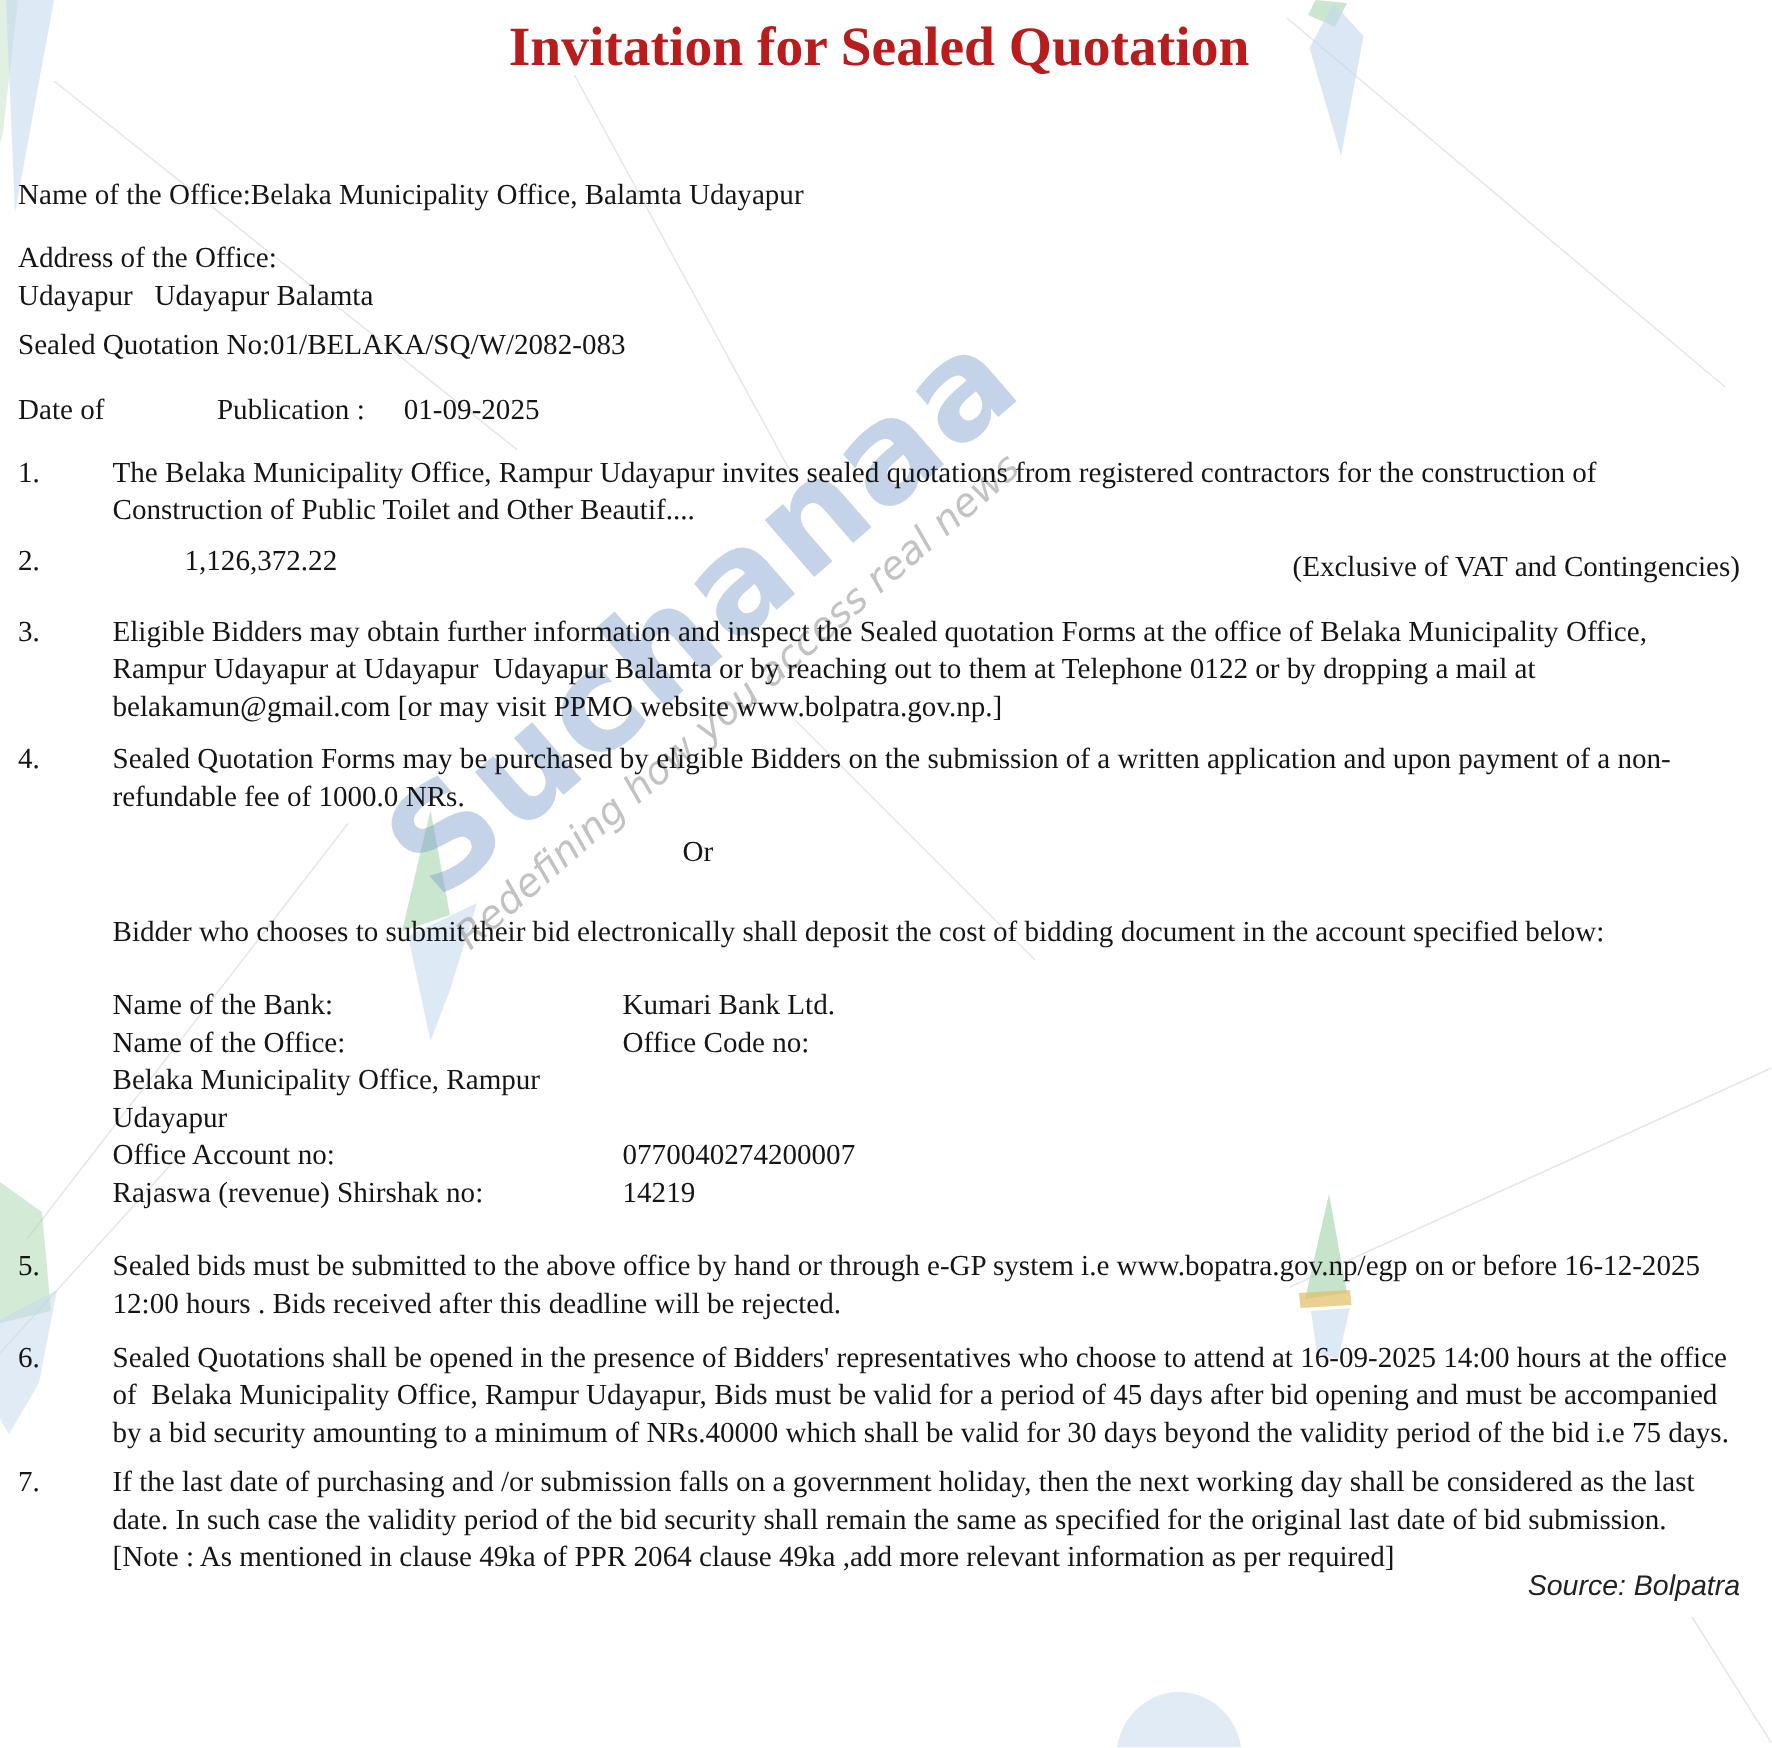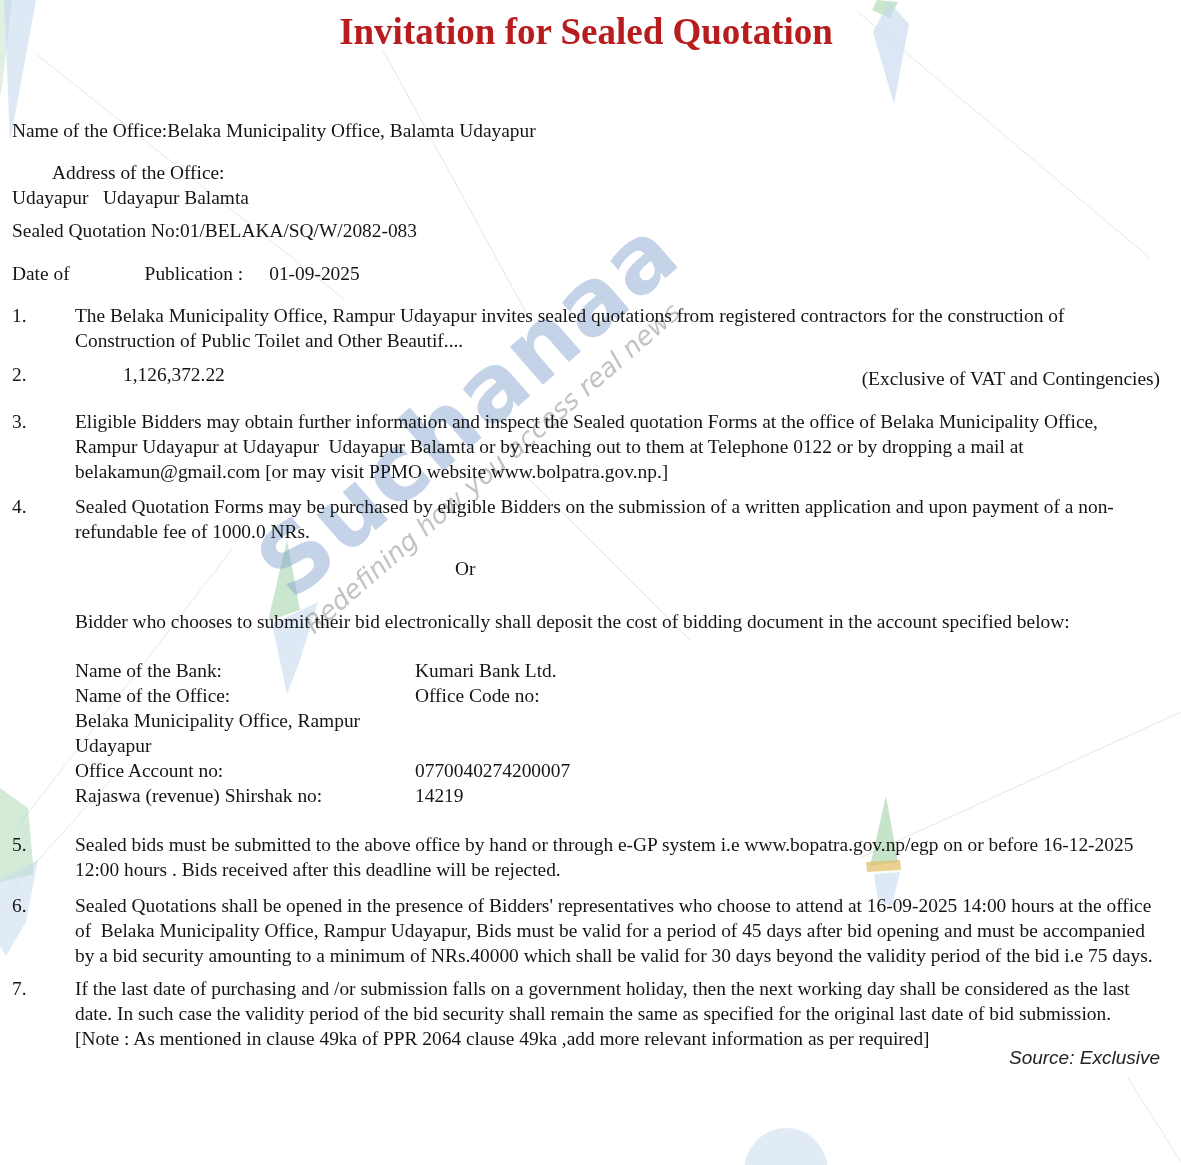--- a/index.html
+++ b/index.html
@@ -30,21 +30,21 @@
     padding:0 21px 0 12px;
     font-size:19.4px;line-height:25px;
   }
   h1.title{
     margin:8px 0 0 0;
     font-size:37px;line-height:48px;font-weight:700;
     text-align:center;color:#b91c1c;
   }
   p{margin:0;}
   .office-name{margin-top:62px;}
-  .addr-label{margin-top:17px;margin-left:40px;}
+  .addr-label{margin-top:17px;}
   .addr-value{margin-top:0;}
   .quotation{margin-top:8px;}
   .date-line{margin-top:18px;}
   .date-line .pub-label{margin-left:75px;}
   .date-line .pub-date{margin-left:26px;}
   .item{display:flex;align-items:flex-start;}
   .item .num{flex:0 0 63px;}
   .item .body{flex:1 1 auto;}
   .i1{margin-top:17px;}
   .i2{margin-top:9px;}
@@ -178,16 +178,16 @@
     </div>
 
     <div class="item i7">
       <span class="num">7.</span>
       <div class="body">
         <p>If the last date of purchasing and /or submission falls on a government holiday, then the next working day shall be considered as the last date. In such case the validity period of the bid security shall remain the same as specified for the original last date of bid submission.</p>
         <p>[Note : As mentioned in clause 49ka of PPR 2064 clause 49ka ,add more relevant information as per required]</p>
       </div>
     </div>
 
-    <p class="source">Source: Exclusive</p>
+    <p class="source">Source: Bolpatra</p>
 
   </div>
 </div>
 
 </body></html>

